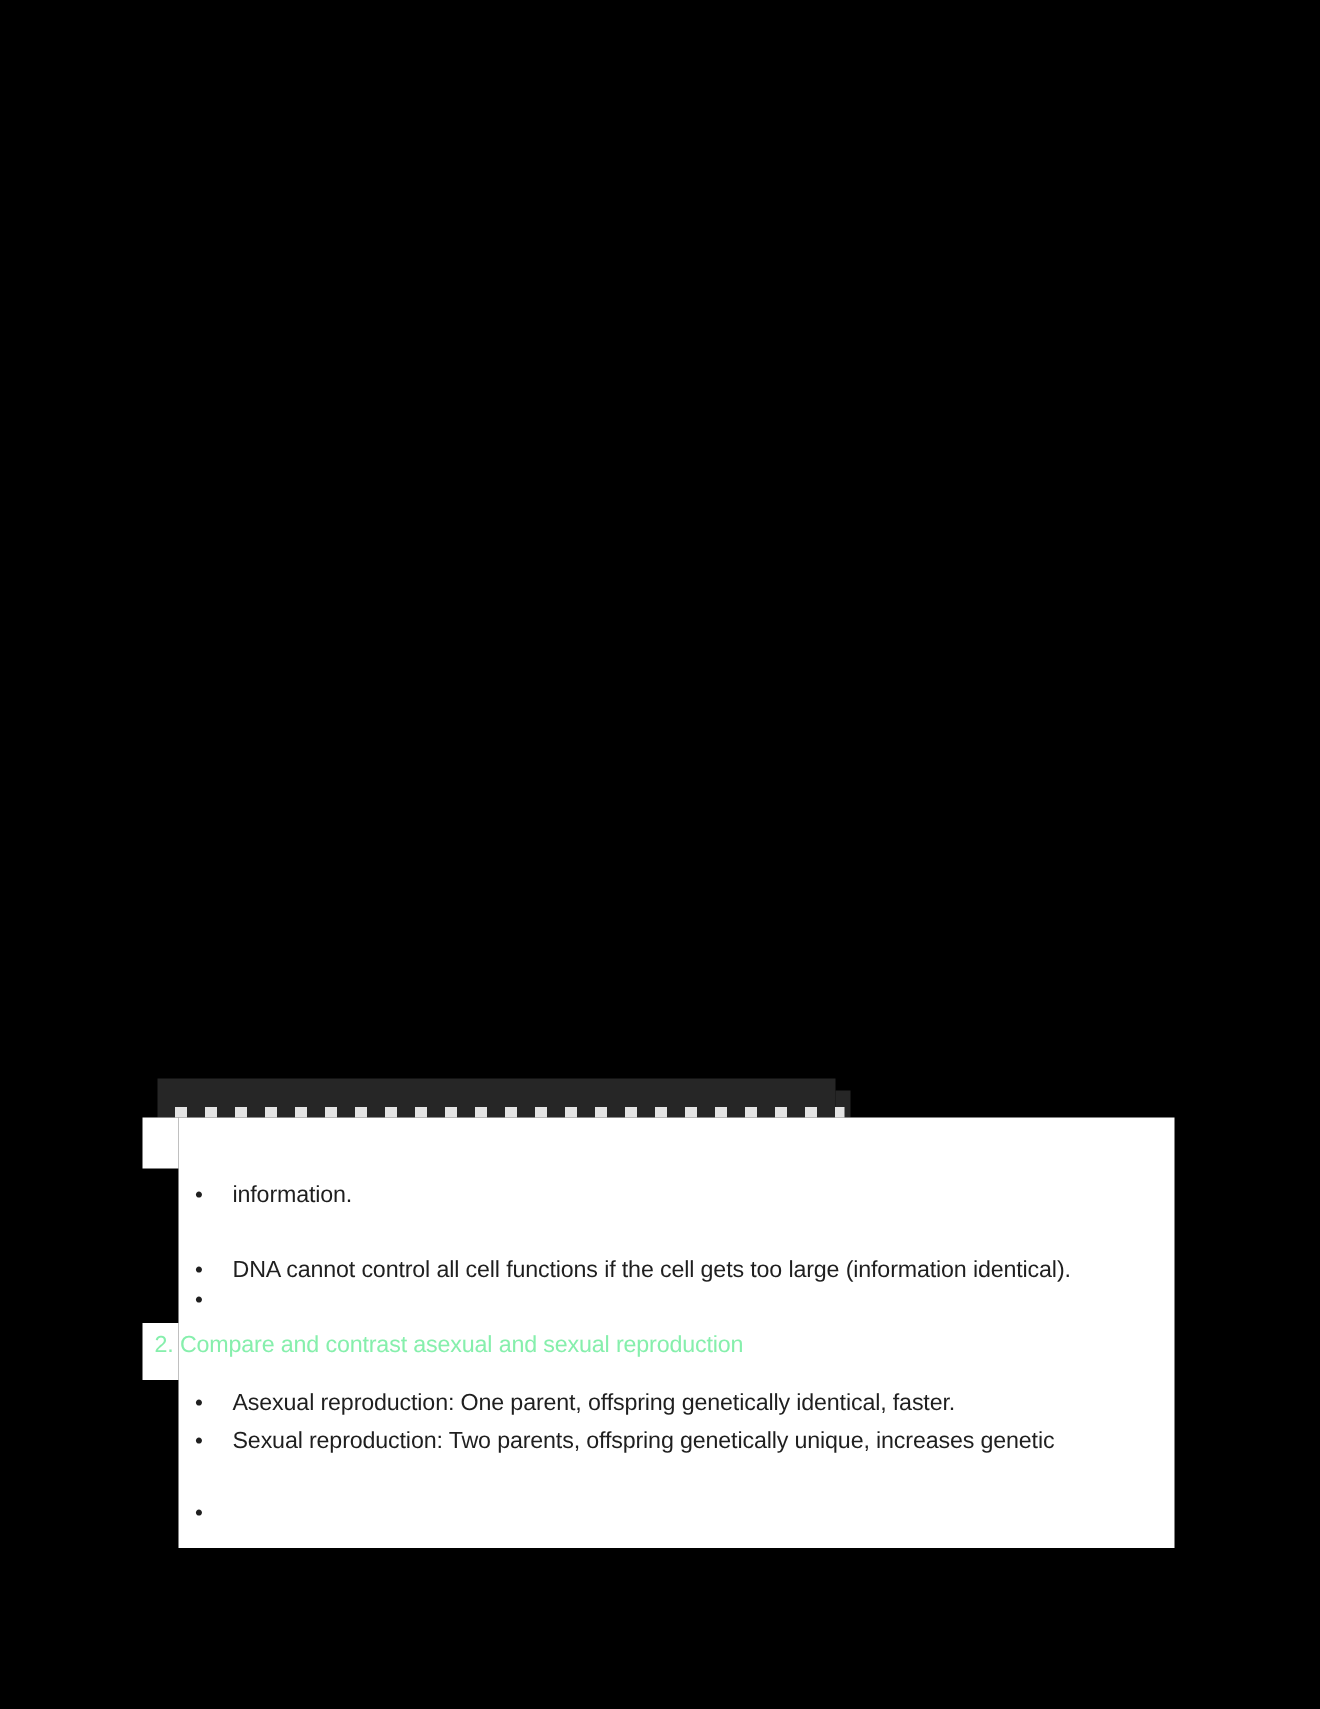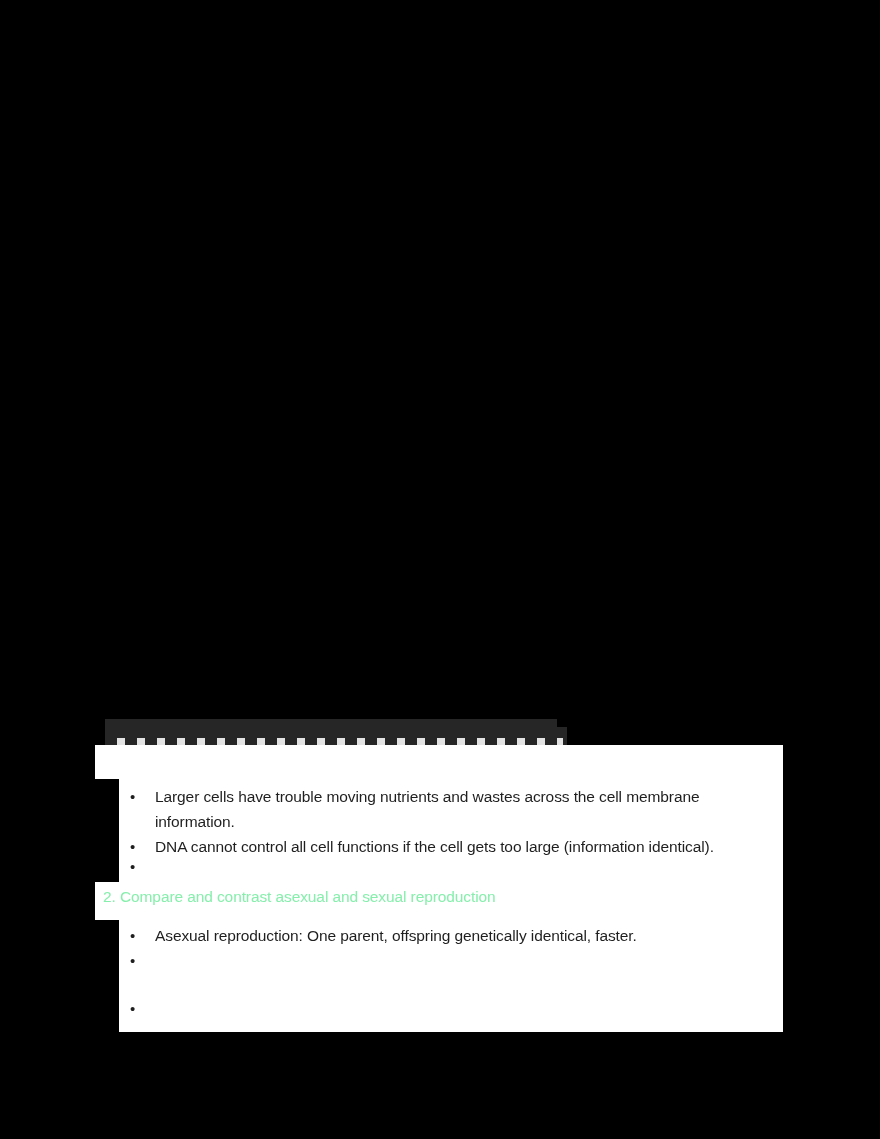--- a/index.html
+++ b/index.html
@@ -84,21 +84,20 @@
   <div class="bar-ext"></div>
   <div class="bar-dashes"></div>
 
   <div class="paper paper-main"></div>
   <div class="paper paper-ext1"></div>
   <div class="paper paper-ext2"></div>
 
   <div class="li" style="top:784px">
     <span class="dot">•</span>
     <span class="content">
-      <span class="ln">Larger cells have trouble moving nutrients and wastes across the cell membrane</span>
       <span class="ln">information.</span>
     </span>
   </div>
 
   <div class="li" style="top:834px">
     <span class="dot">•</span>
     <span class="content">
       <span class="ln">DNA cannot control all cell functions if the cell gets too large (information identical).</span>
     </span>
   </div>
@@ -115,20 +114,21 @@
   <div class="li" style="top:923px">
     <span class="dot">•</span>
     <span class="content">
       <span class="ln">Asexual reproduction: One parent, offspring genetically identical, faster.</span>
     </span>
   </div>
 
   <div class="li" style="top:948px">
     <span class="dot">•</span>
     <span class="content">
+      <span class="ln">Sexual reproduction: Two parents, offspring genetically unique, increases genetic</span>
     </span>
   </div>
 
   <div class="li" style="top:996px">
     <span class="dot">•</span>
     <span class="content">
       <span class="ln"></span>
     </span>
   </div>
 

